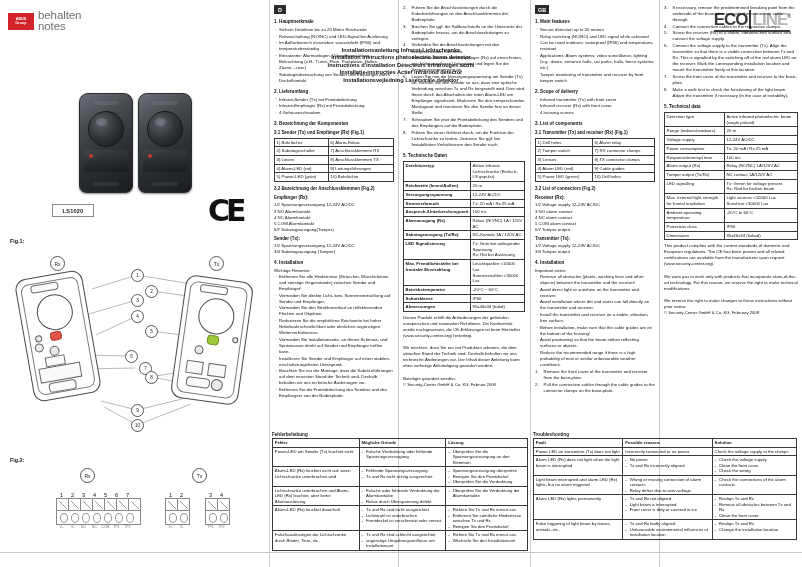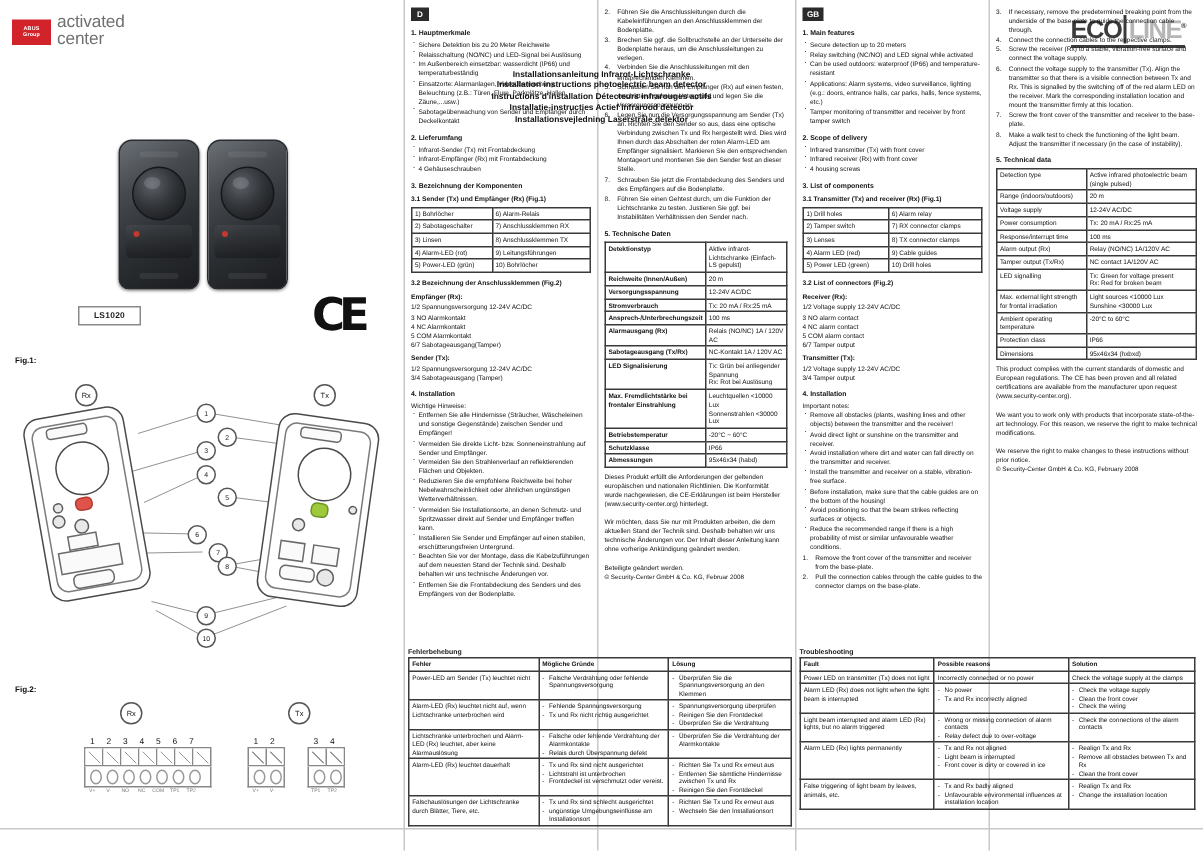--- a/index.html
+++ b/index.html
@@ -177,22 +177,22 @@
   <div class="vline" style="left:398px"></div>
   <div class="vline" style="left:530px"></div>
   <div class="vline" style="left:659px"></div>
 
   <div class="logo-sc">
     <div class="mark">
       <span>ABUS</span>
       <span>Group</span>
     </div>
     <div class="words">
-      <div>activated</div>
-      <div>center</div>
+      <div>behalten</div>
+      <div>notes</div>
     </div>
   </div>
 
   <div class="logo-eco">
     <div class="e"><span>ECO</span><i>LINE</i><sup>®</sup></div>
   </div>
 
   <div class="titles">
     <div>Installationsanleitung Infrarot-Lichtschranke</div>
     <div>Installation instructions photoelectric beam detector</div>

